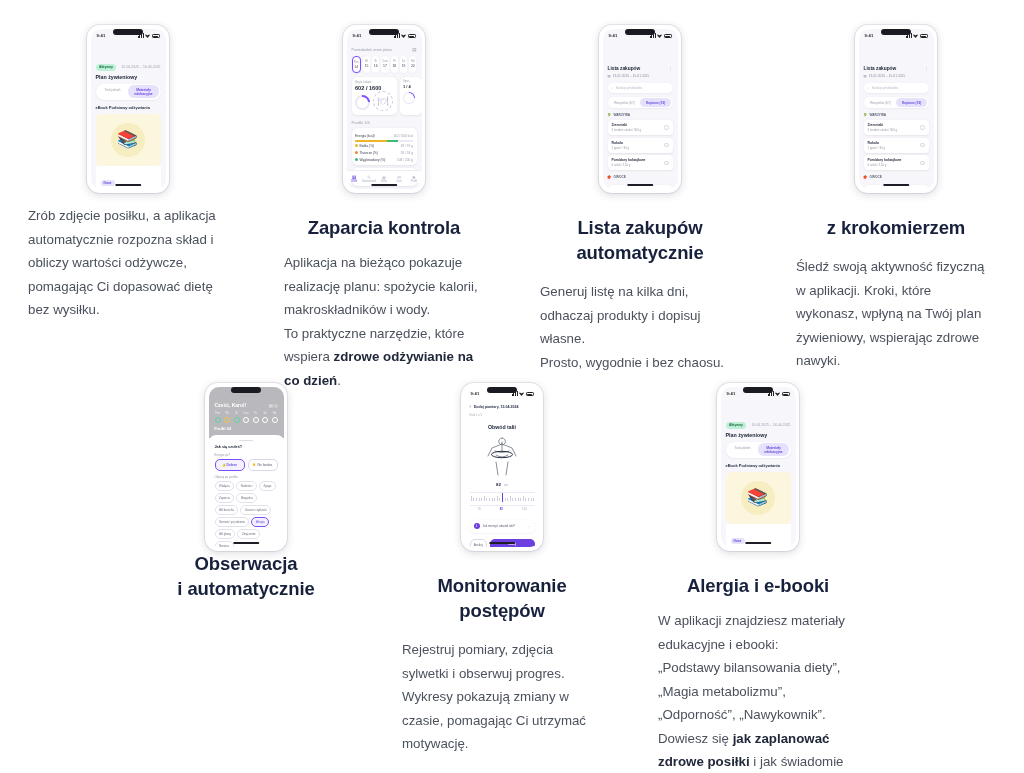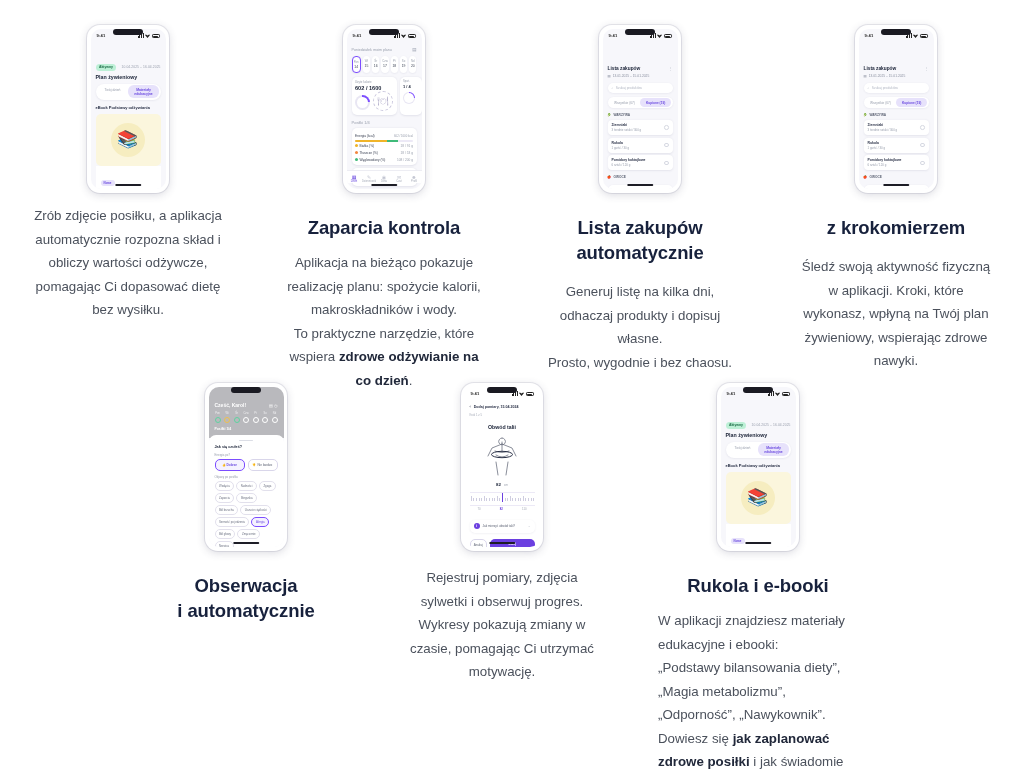--- a/index.html
+++ b/index.html
@@ -22,21 +22,20 @@
     font-size:18.5px;
     line-height:25px;
     text-align:center;
     letter-spacing:-0.1px;
   }
   .feat-body {
     font-size:13.3px;
     line-height:23.5px;
     color:#4b515c;
     margin-top:11px;
-    text-align:center;
   }
   .feat-body b { color:#21283a; font-weight:bold; }
 
   
   .phone {
     position:relative;
     background:#ffffff;
     border-radius:13px;
     box-shadow:0 2px 9px rgba(60,60,90,.19), 0 0 0 1px rgba(170,170,190,.25);
     padding:4px 3.5px 4px 3.5px;
@@ -618,21 +617,21 @@
               <span class="d-pill">Ból głowy</span>
               <span class="d-pill">Zmęczenie</span>
               <span class="d-pill">Nerwica</span>
             </div>
 
           </div>
           <div class="home-ind"></div>
         </div>
       </div>
     </div>
-    <div class="feat-title" style="margin-top:22px;">
+    <div class="feat-title" style="">
       <div>Obserwacja</div>
       <div>i automatycznie</div>
     </div>
   </div>
 
   <div class="cell" style="width:256px;padding:0 28px;">
     <div class="shot">
       <div class="phone" style="width:82px;height:168px;">
         <div class="island"></div>
         <div class="screen" style="background:#fff;">
@@ -716,20 +715,24 @@
             </div>
             <div class="d-acts" style="margin-top:6px;">
               <div class="d-cancel">Anuluj</div>
               <div class="d-save">Dalej</div>
             </div>
           </div>
           <div class="home-ind"></div>
         </div>
       </div>
     </div>
+    <div class="feat-title" style="margin-top:22px;">
+      <div>Monitorowanie</div>
+      <div>postępów</div>
+    </div>
     <div class="feat-body" style="margin-top:15px;">Rejestruj pomiary, zdjęcia sylwetki i obserwuj progres.<br>Wykresy pokazują zmiany w czasie, pomagając Ci utrzymać motywację.</div>
   </div>
 
   <div class="cell" style="width:256px;padding:0 28px;">
     <div class="shot">
       <div class="phone" style="width:82px;height:168px;">
         <div class="island"></div>
         <div class="screen">
           <div class="statusbar">
             <span class="sb-time">9:41</span>
@@ -762,17 +765,17 @@
               <span class="a-tag">Nowe</span>
               
             </div>
 
           </div>
           <div class="home-ind"></div>
         </div>
       </div>
     </div>
     <div class="feat-title" style="margin-top:22px;">
-      <span>Rukola i e-booki</span>
+      <span>Alergia i e-booki</span>
     </div>
     <div class="feat-body" style="text-align:left;">W aplikacji znajdziesz materiały edukacyjne i ebooki:<br>„Podstawy bilansowania diety”, „Magia metabolizmu”, „Odporność”, „Nawykownik”.<br>Dowiesz się <b>jak zaplanować zdrowe posiłki</b> i jak świadomie się odżywiać.</div>
   </div>
 </div>
 
 </body></html>

